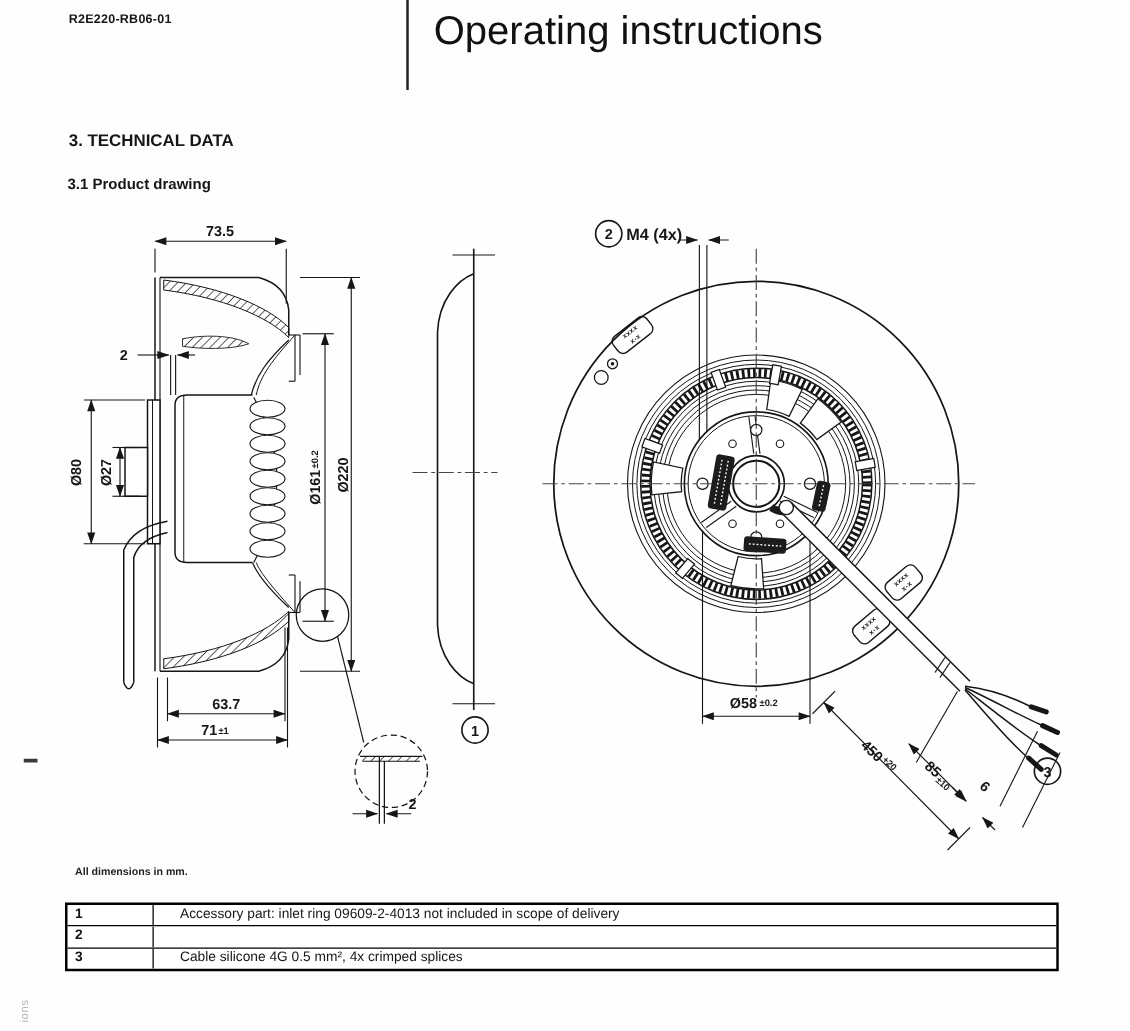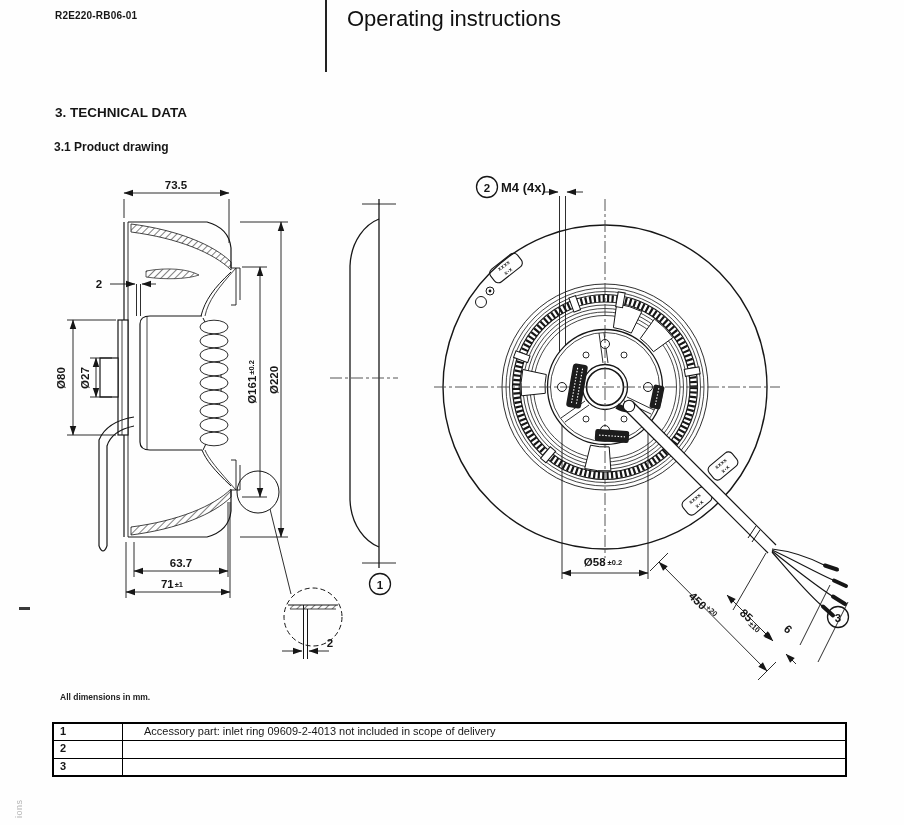--- a/index.html
+++ b/index.html
@@ -1,20 +1,20 @@
 <!DOCTYPE html>
 <html><head>
 <meta charset="utf-8">
 <style>
   html,body{margin:0;padding:0;background:#e8e8e8;}
   .page{position:relative;width:904px;height:825px;background:#fefefe;overflow:hidden;
         font-family:"Liberation Sans",sans-serif;color:#161616;}
   .docnum{position:absolute;left:55px;top:10px;font-size:10px;font-weight:bold;letter-spacing:.2px;}
   .hdr-divider{position:absolute;left:325px;top:0;width:1.5px;height:72px;background:#222;}
-  .doctitle{position:absolute;left:347px;top:6px;font-size:22px;font-weight:400;color:#111;}
+  .doctitle{position:absolute;left:347px;top:6px;font-size:32px;font-weight:400;color:#111;}
   .h1{position:absolute;left:55px;top:105px;font-size:13.5px;font-weight:bold;}
   .h2{position:absolute;left:54px;top:140px;font-size:12px;font-weight:bold;}
   .note{position:absolute;left:60px;top:692px;font-size:8.5px;color:#222;font-weight:bold;}
   .ntable{position:absolute;left:52px;top:722px;width:791px;border:2px solid #000;background:#fff;}
   .trow{display:flex;height:16.4px;border-top:1px solid #000;font-size:11px;line-height:15.5px;overflow:hidden;}
   .trow:first-child{border-top:none;}
   .tnum{width:62px;flex:none;border-right:1px solid #000;font-weight:bold;padding-left:6px;}
   .ttext{padding-left:5px;flex:1;margin-left:16px;}
   .margin-dash{position:absolute;left:19px;top:607px;width:11px;height:3px;background:#3a3a3a;}
   .side-text{position:absolute;left:14px;top:818px;font-size:9px;color:#b4b4b4;
@@ -337,19 +337,20 @@
   <div class="ntable">
     <div class="trow">
       <div class="tnum">1</div>
       <div class="ttext">Accessory part: inlet ring 09609-2-4013 not included in scope of delivery</div>
     </div>
     <div class="trow">
       <div class="tnum">2</div>
     </div>
     <div class="trow">
       <div class="tnum">3</div>
+      <div class="ttext">Cable silicone 4G 0.5 mm², 4x crimped splices</div>
     </div>
   </div>
 
   <div class="margin-dash"></div>
   <div class="side-text">ions</div>
 
 </div>
 
 </body></html>

